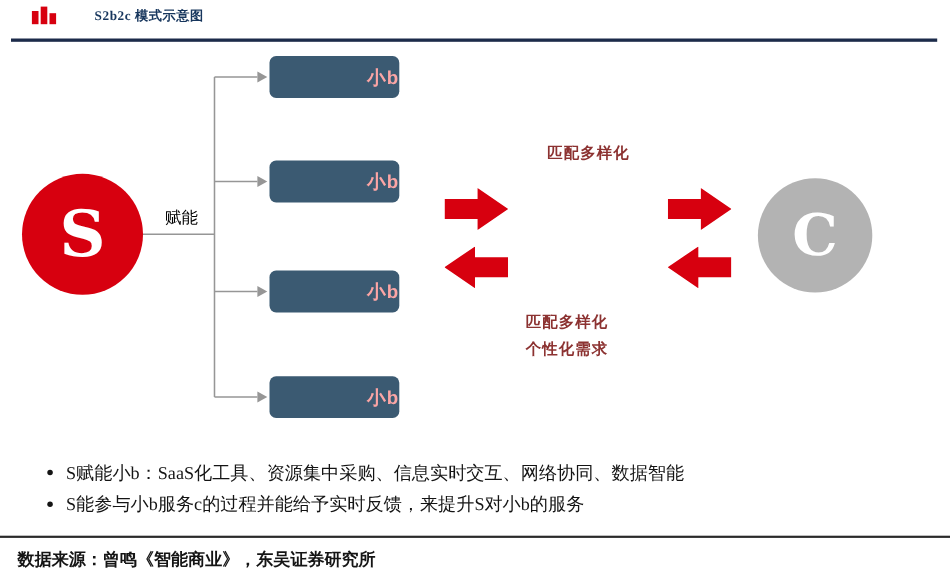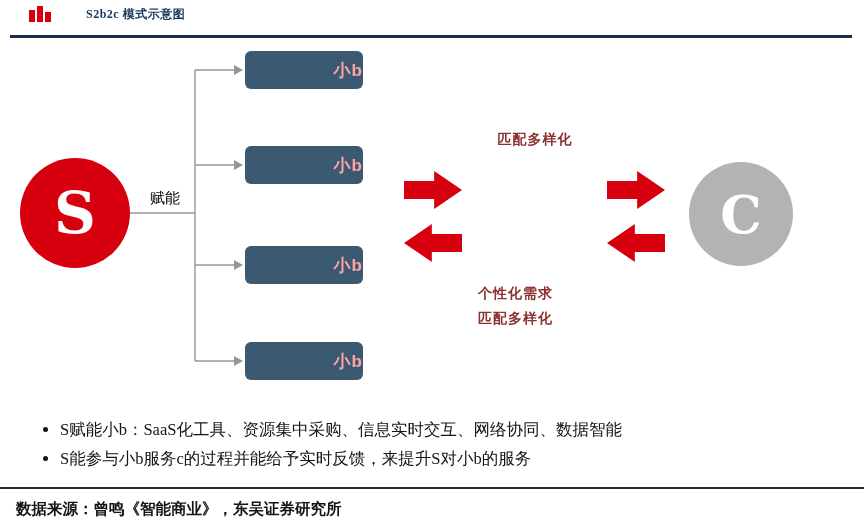--- a/index.html
+++ b/index.html
@@ -129,22 +129,22 @@
       <span>小b</span>
     </div>
 
     <div class="arrow right a1"></div>
     <div class="arrow left  a2"></div>
 
 
     <div class="anno top">匹配多样化</div>
 
     <div class="anno bottom">
+      <span>匹配多样化</span>
       <span>个性化需求</span>
-      <span>匹配多样化</span>
     </div>
 
     <div class="arrow right a3"></div>
     <div class="arrow left  a4"></div>
 
     <div class="c-node">
       <span>C</span>
     </div>
 
   </div>

